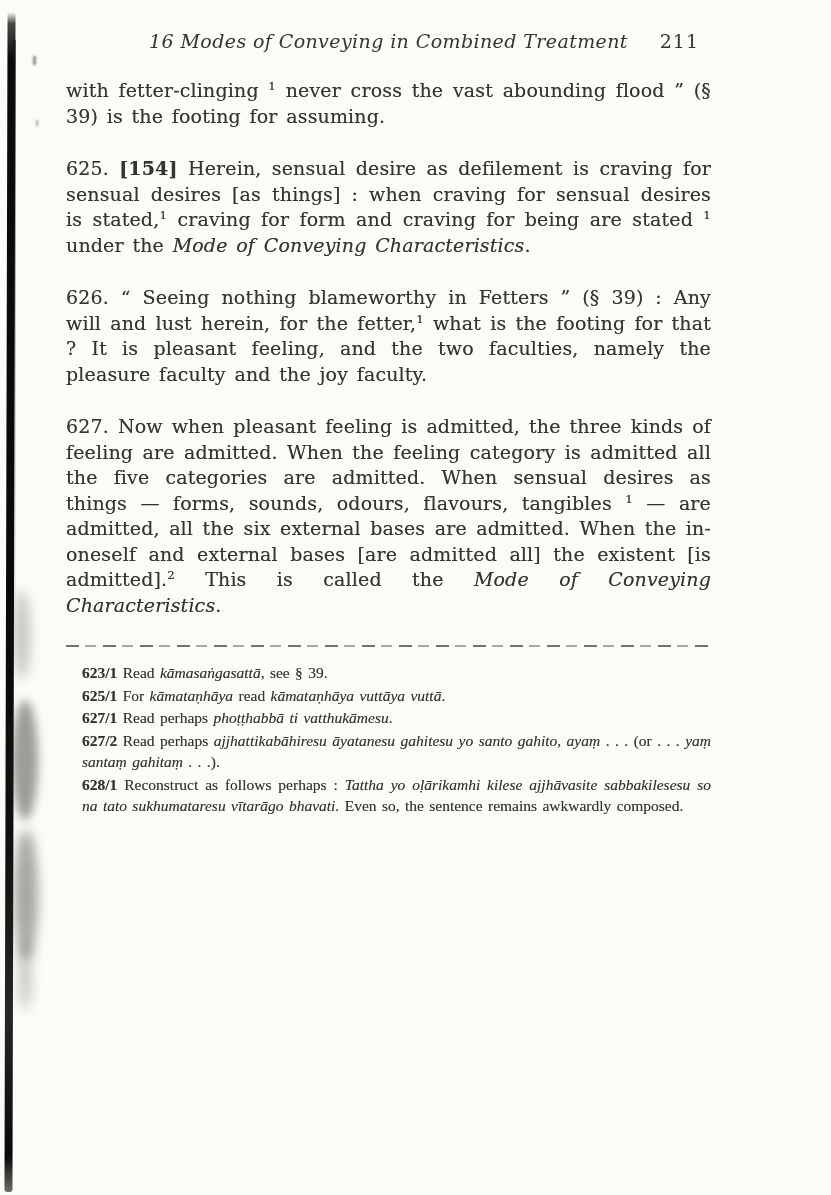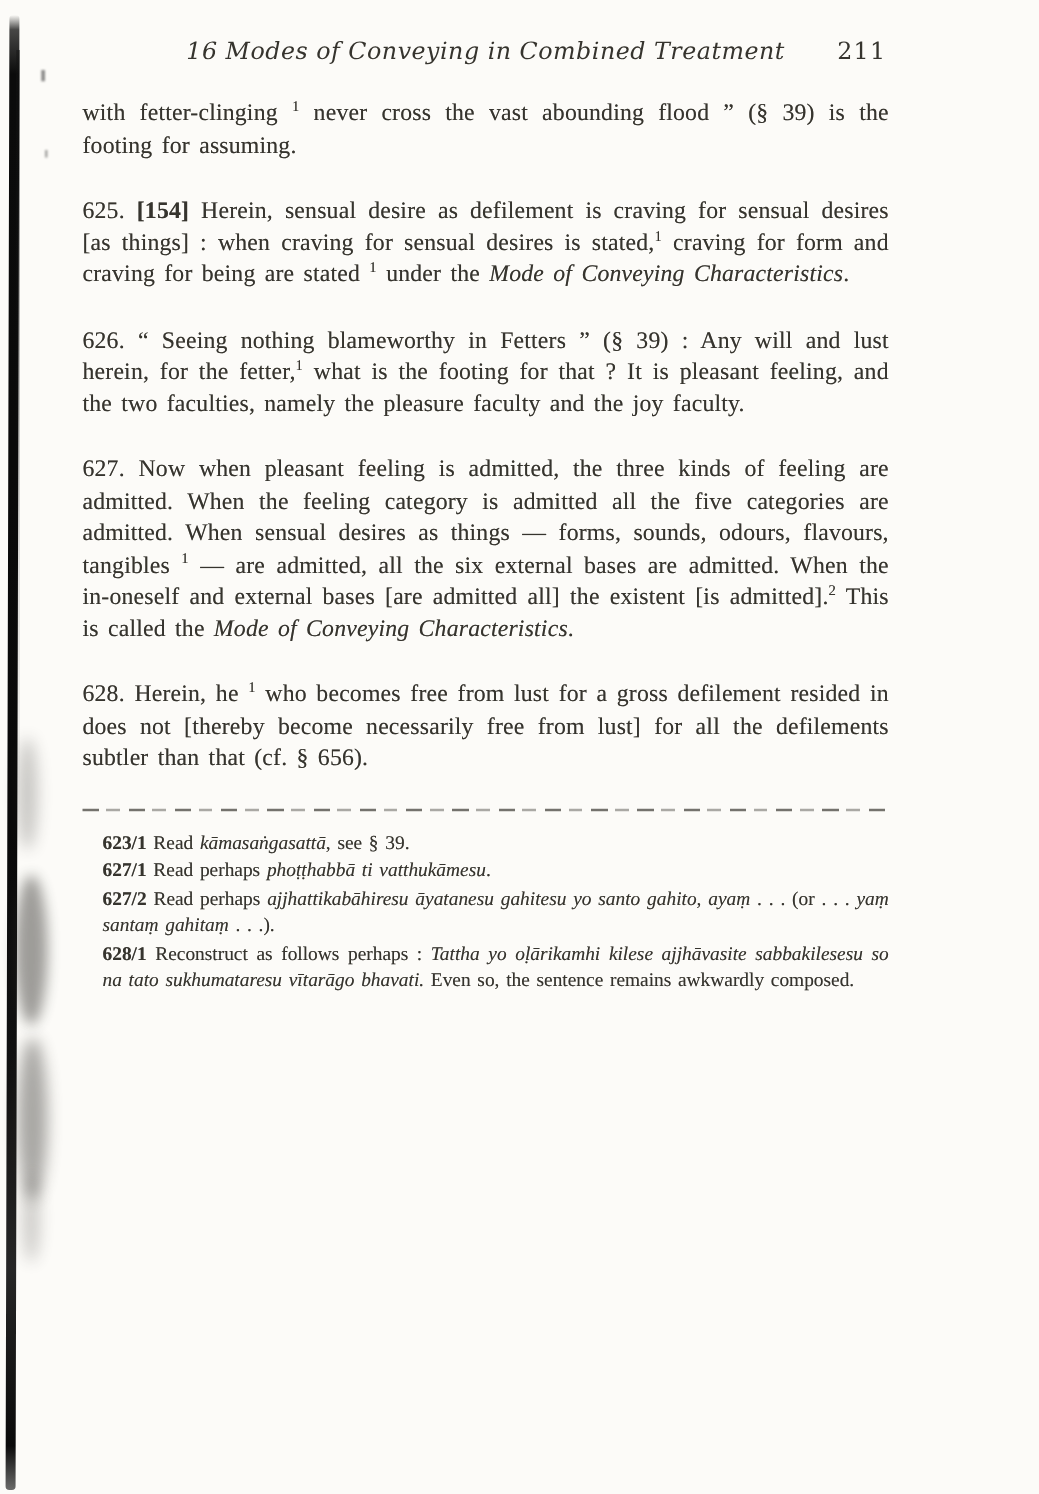--- a/index.html
+++ b/index.html
@@ -42,26 +42,26 @@
     position: relative;
     margin-top: 30px;
     height: 26px;
     font-size: 19px;
   }
   .header-title {
     display: block; width: 100%; text-align: center;
     font-style: italic; letter-spacing: .4px;
   }
   .page-number {
-    position: absolute; right: 2px; top: 0; font-style: normal;
+    position: absolute; right: 12px; top: 0; font-style: normal;
     letter-spacing: 1px;
     text-align: center;
   }
 
-  .body-text { margin-top: 22px; font-family: Liberation Serif, serif; }
+  .body-text { margin-top: 22px; }
   .para {
     margin: 0 0 27px 0;
     font-size: 19px;
     line-height: 25.5px;
     text-align: justify;
     word-spacing: 2.5px;
     letter-spacing: .15px;
     text-shadow: 0 0 .5px rgba(54,52,46,.55);
   }
 
@@ -105,25 +105,25 @@
     <div class="running-header">
       <span class="header-title">16 Modes of Conveying in Combined Treatment</span>
       <span class="page-number">211</span>
     </div>
 
     <div class="body-text">
         <p class="para"><span>with fetter-clinging </span><span class="sup">1</span><span> never cross the vast abounding flood ” (§ 39) is the footing for assuming.</span></p>
         <p class="para"><span>625. </span><span class="b">[154]</span><span> Herein, sensual desire as defilement is craving for sensual desires [as things] :  when craving for sensual desires is stated,</span><span class="sup">1</span><span> craving for form and craving for being are stated </span><span class="sup">1</span><span> under the </span><span class="i">Mode of Conveying Characteristics</span><span>.</span></p>
         <p class="para"><span>626. “ Seeing nothing blameworthy in Fetters ” (§ 39) :  Any will and lust herein, for the fetter,</span><span class="sup">1</span><span> what is the footing for that ?  It is pleasant feeling, and the two faculties, namely the pleasure faculty and the joy faculty.</span></p>
         <p class="para"><span>627. Now when pleasant feeling is admitted, the three kinds of feeling are admitted.  When the feeling category is admitted all the five categories are admitted.  When sensual desires as things — forms, sounds, odours, flavours, tangibles </span><span class="sup">1</span><span> — are admitted, all the six external bases are admitted.  When the in-oneself and external bases [are admitted all] the existent [is admitted].</span><span class="sup">2</span><span>  This is called the </span><span class="i">Mode of Conveying Characteristics</span><span>.</span></p>
-        <p class="para"><span>628. Herein, he </span><span class="sup">1</span><span> who becomes free from lust for a gross defilement resided in does not [thereby become necessarily free from lust] for all the defilements subtler than that (cf. § 656).</span></p>
       </div>
 
     <div class="footnote-rule"></div>
 
     <div class="footnotes">
         <p class="footnote"><span class="b">623/1</span><span> Read </span><span class="i">kāmasaṅgasattā</span><span>, see § 39.</span></p>
+        <p class="footnote"><span class="b">625/1</span><span> For </span><span class="i">kāmataṇhāya</span><span> read </span><span class="i">kāmataṇhāya vuttāya vuttā</span><span>.</span></p>
         <p class="footnote"><span class="b">627/1</span><span> Read perhaps </span><span class="i">phoṭṭhabbā ti vatthukāmesu</span><span>.</span></p>
         <p class="footnote"><span class="b">627/2</span><span> Read perhaps </span><span class="i">ajjhattikabāhiresu āyatanesu gahitesu yo santo gahito, ayaṃ</span><span> . . . (or . . . </span><span class="i">yaṃ santaṃ gahitaṃ</span><span> . . .).</span></p>
         <p class="footnote"><span class="b">628/1</span><span> Reconstruct as follows perhaps :  </span><span class="i">Tattha yo oḷārikamhi kilese ajjhāvasite sabbakilesesu so na tato sukhumataresu vītarāgo bhavati.</span><span>  Even so, the sentence remains awkwardly composed.</span></p>
       </div>
   </div>
 </div>
 
 </body></html>

